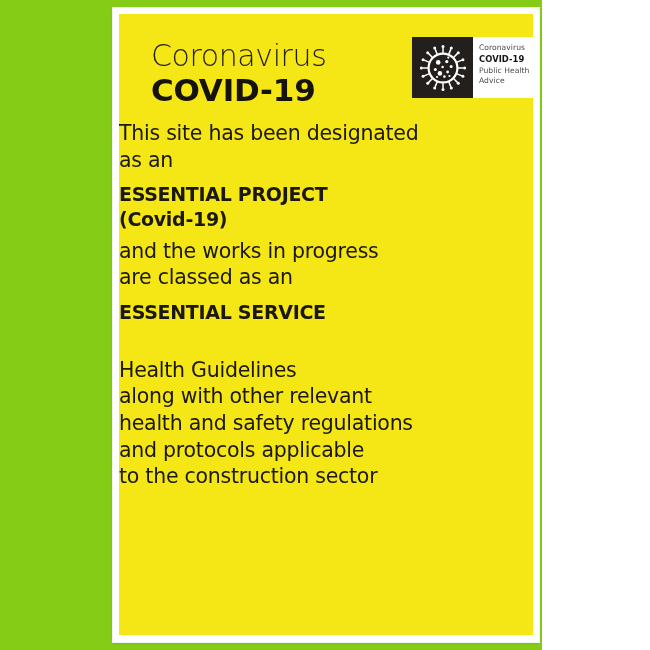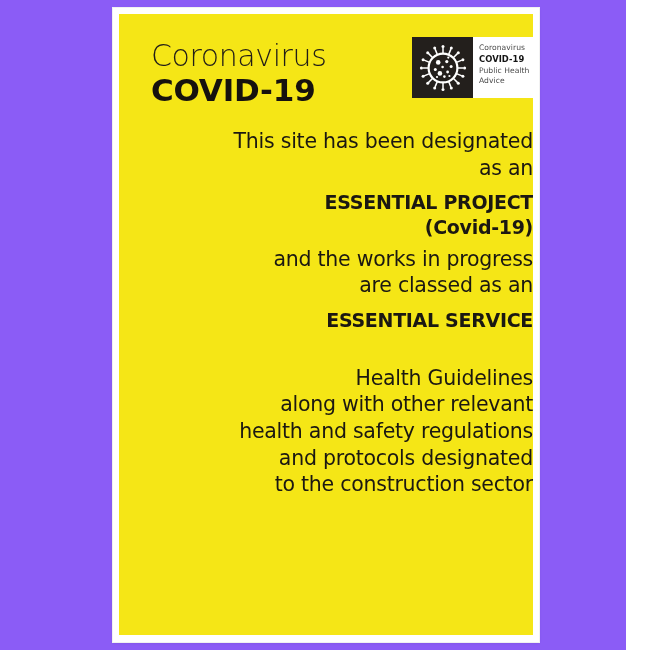--- a/index.html
+++ b/index.html
@@ -9,23 +9,23 @@
   body {
     width: 650px;
     height: 650px;
     background: #ffffff;
     font-family: "Liberation Sans", sans-serif;
     overflow: hidden;
   }
 
   #stage {
     position: relative;
-    width: 626px;
+    width: 542px;
     height: 650px;
-    background: #8b5cf6;
+    background: #84cc16;
   }
 
   
   #poster-frame {
     position: absolute;
     left: 113px;
     top: 8px;
     width: 426px;
     height: 634px;
     background: #ffffff;
@@ -118,23 +118,23 @@
   .logo-line.bold {
     font-weight: bold;
     color: #141414;
     font-size: 8.4px;
   }
 
   
   #poster-body {
     position: absolute;
     left: 0;
-    top: 114px;
+    top: 106px;
     width: 414px;
-    text-align: right;
+    text-align: left;
     color: #1b1812;
     font-family: "DejaVu Sans", sans-serif;
   }
 
   .tline {
     display: block;
     white-space: nowrap;
   }
 
   .regular {
@@ -269,19 +269,19 @@
 
       <div class="block-gap-sm"></div>
 
 
       <div class="block-gap-lg"></div>
 
       <div>
         <span class="tline regular">Health Guidelines</span>
         <span class="tline regular">along with other relevant</span>
         <span class="tline regular">health and safety regulations</span>
-        <span class="tline regular">and protocols designated</span>
+        <span class="tline regular">and protocols applicable</span>
         <span class="tline regular">to the construction sector</span>
       </div>
 
     </div>
   </div>
 </div>
 
 </body></html>

